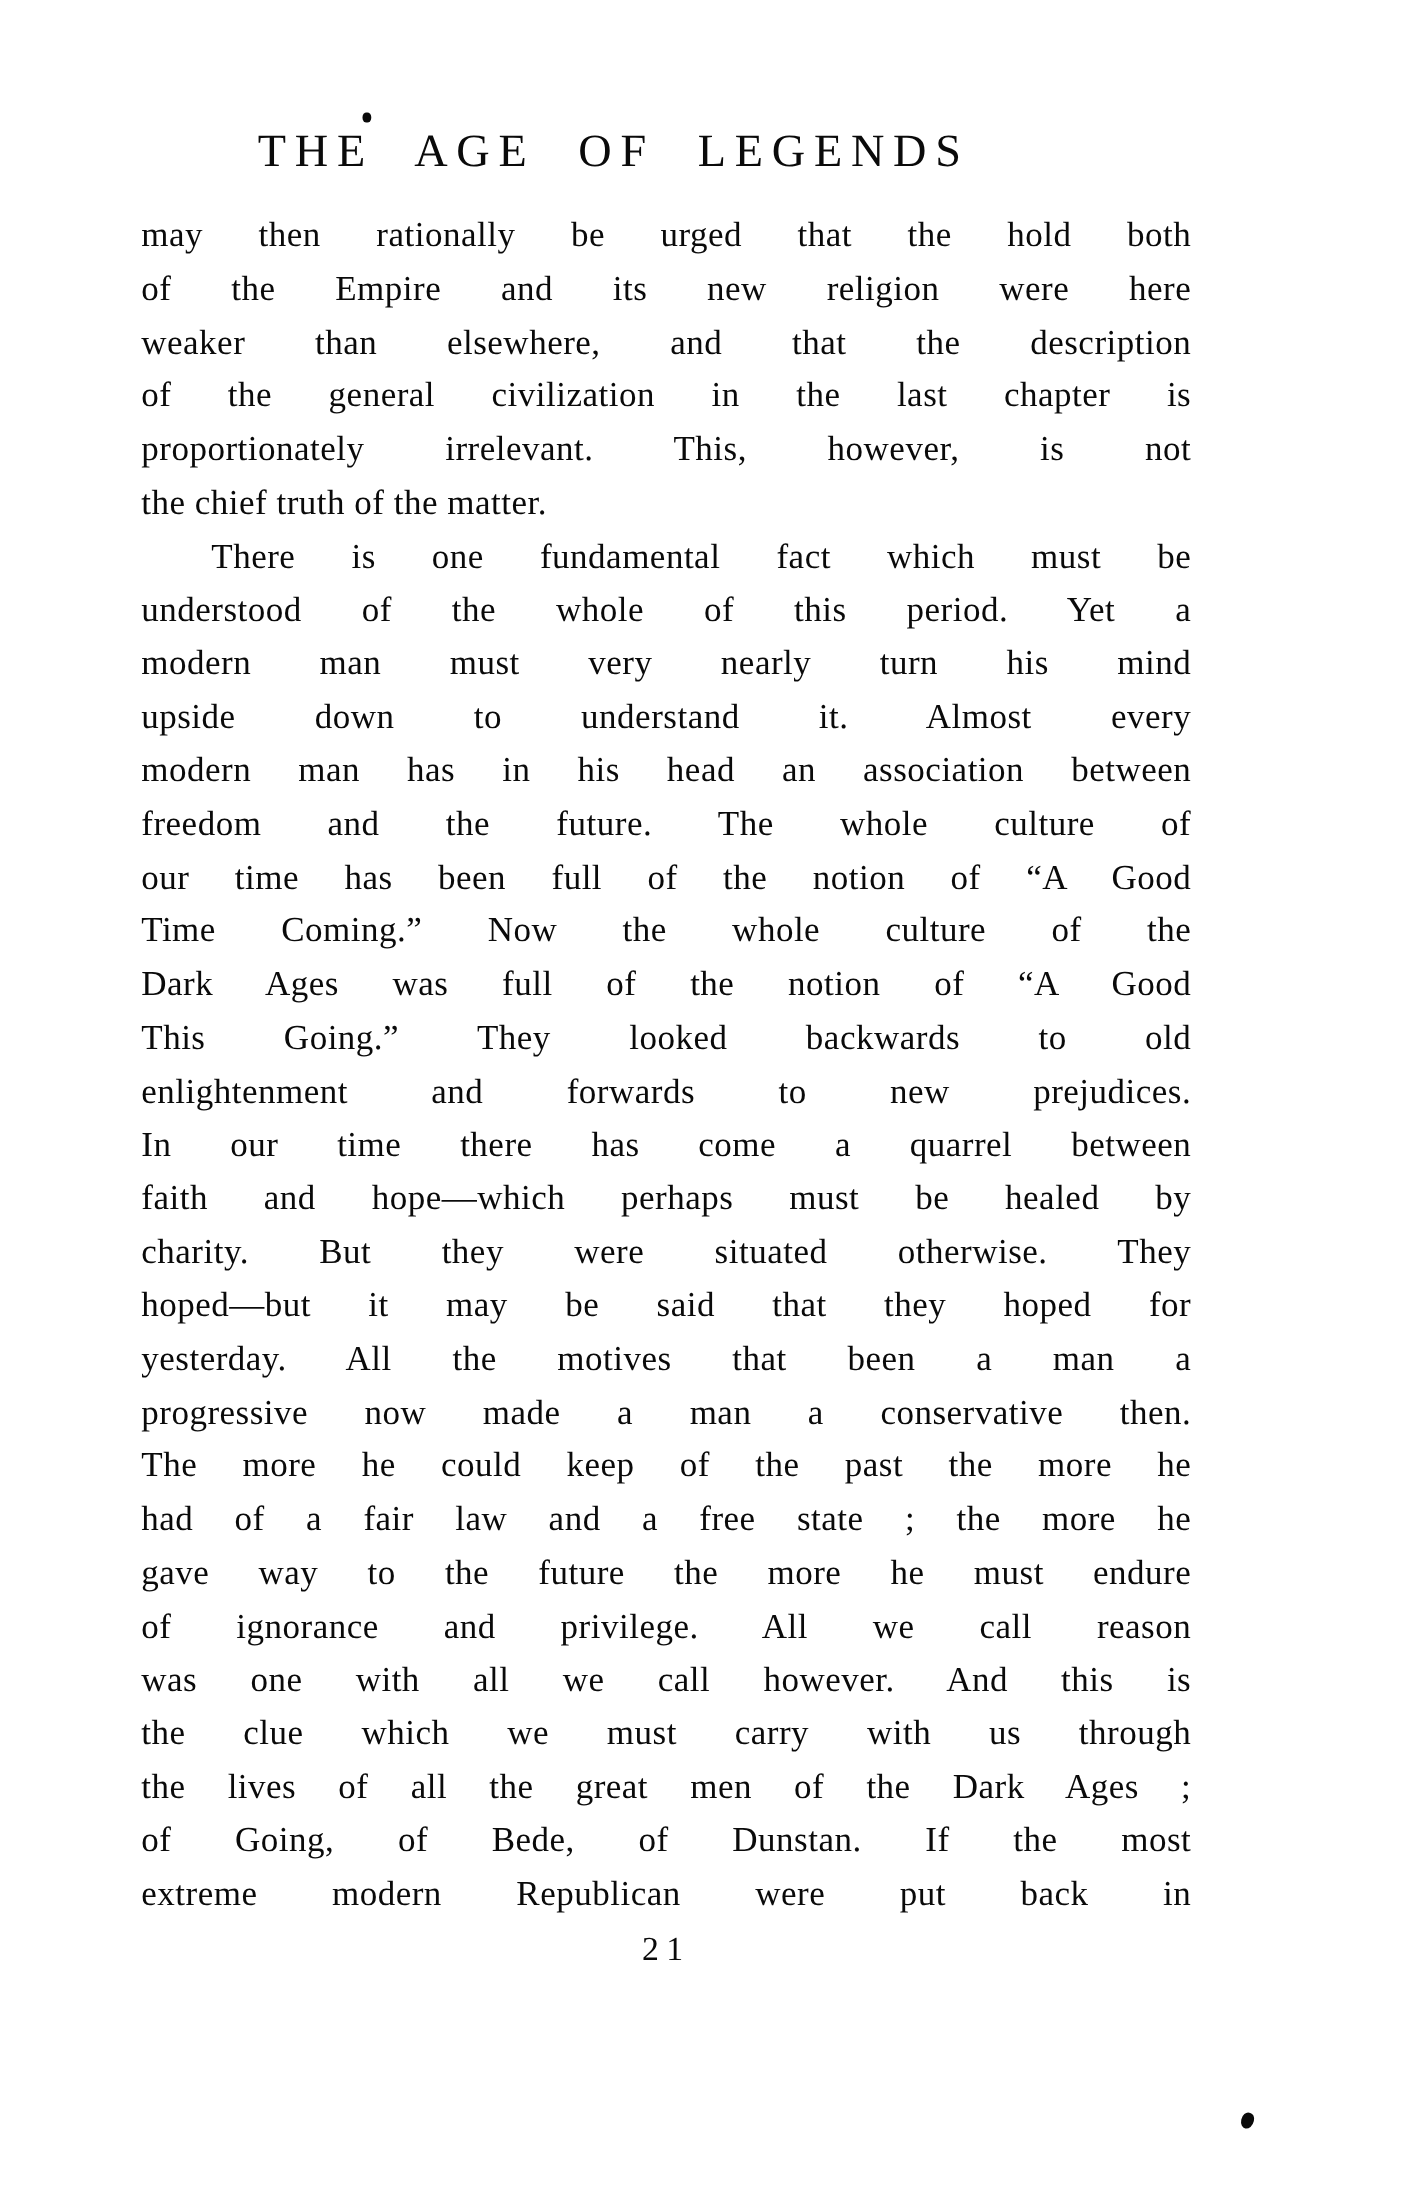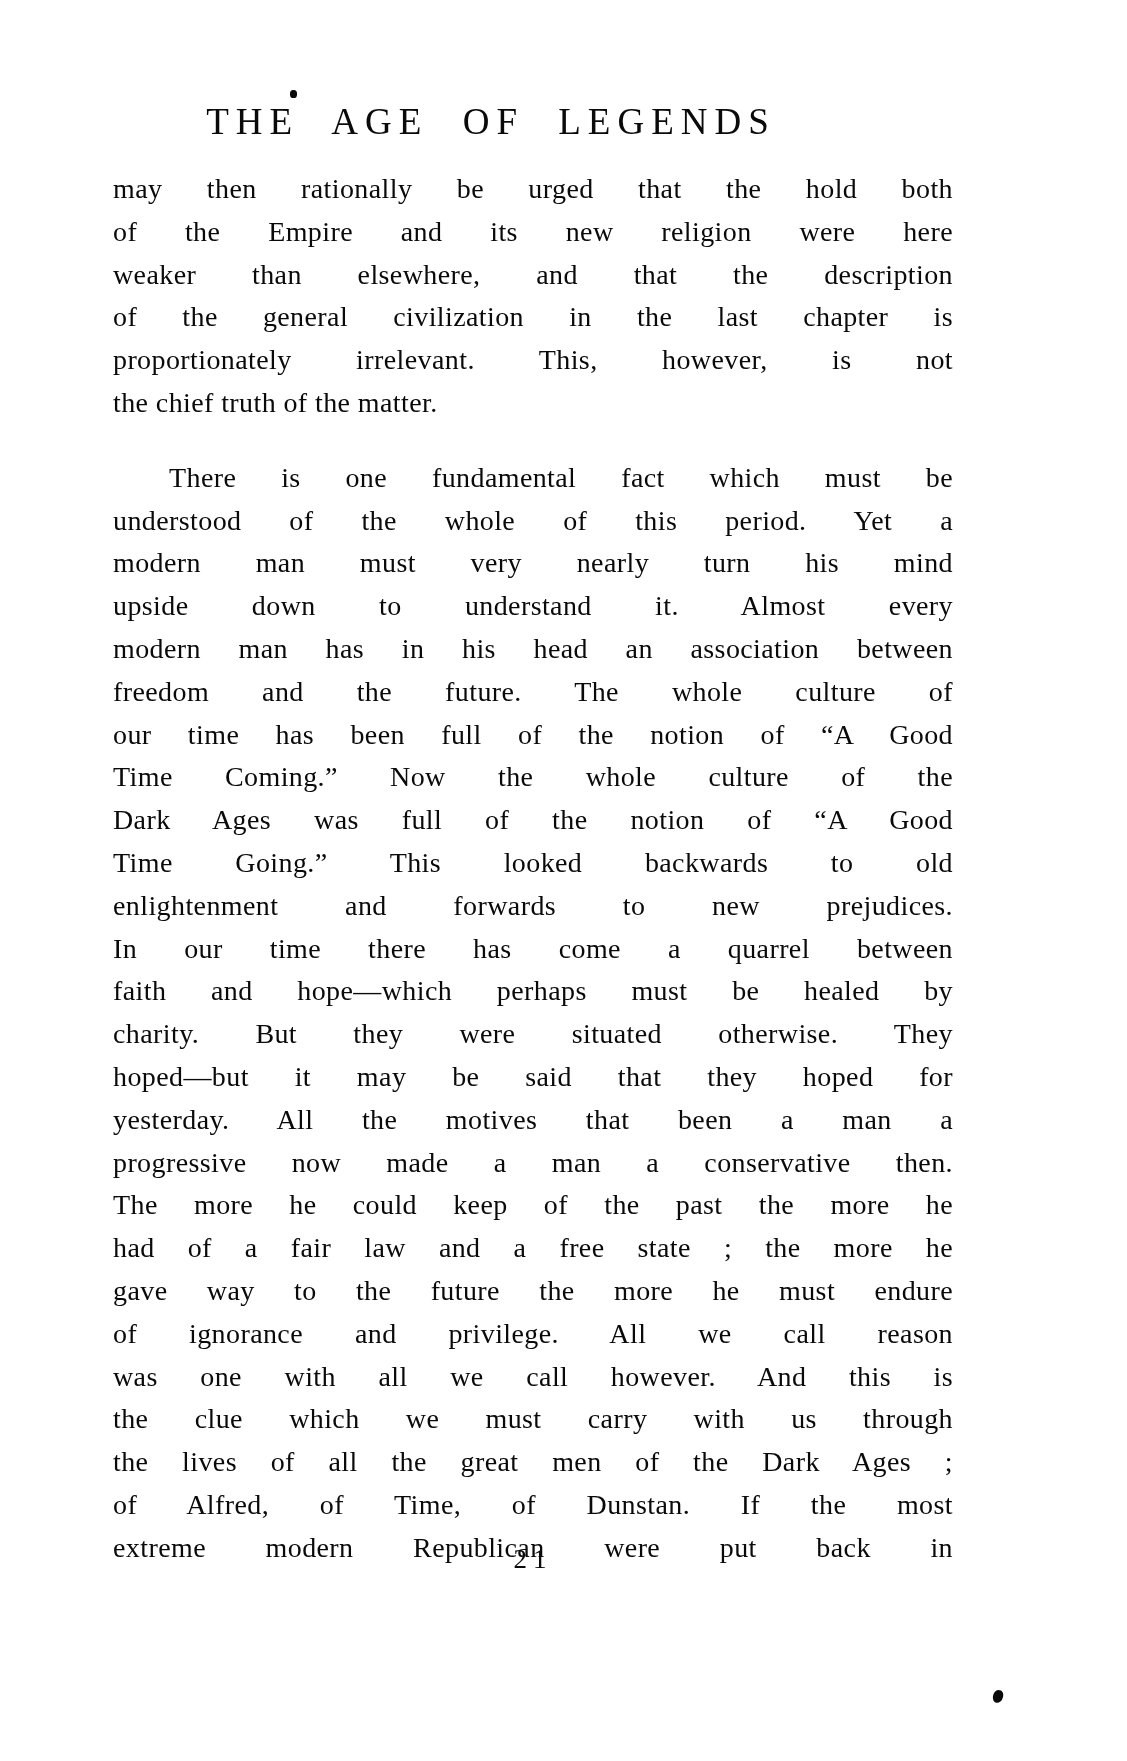--- a/index.html
+++ b/index.html
@@ -43,21 +43,21 @@
   }
   .line {
     height: 42.8px;
     line-height: 42.8px;
     font-size: 28px;
     letter-spacing: 0.4px;
     text-align: justify;
     text-align-last: justify;
     white-space: normal;
   }
-  .line.indent { padding-left: 56px; margin-top: 32px; }
+  .line.indent { padding-left: 56px; }
   .line.para-end { text-align-last: left; }
   .page-number {
     position: absolute;
     left: 113px; top: 1544px;
     width: 840px;
     text-align: center;
     font-size: 27px;
     letter-spacing: 6px;
   }
   .ink-speck {
@@ -84,33 +84,33 @@
       <div class="line para-end">the chief truth of the matter.</div>
       <div class="line indent">There is one fundamental fact which must be</div>
       <div class="line">understood of the whole of this period. Yet a</div>
       <div class="line">modern man must very nearly turn his mind</div>
       <div class="line">upside down to understand it. Almost every</div>
       <div class="line">modern man has in his head an association between</div>
       <div class="line">freedom and the future. The whole culture of</div>
       <div class="line">our time has been full of the notion of “A Good</div>
       <div class="line">Time Coming.” Now the whole culture of the</div>
       <div class="line">Dark Ages was full of the notion of “A Good</div>
-      <div class="line">Time Going.” This looked backwards to old</div>
+      <div class="line">This Going.” They looked backwards to old</div>
       <div class="line">enlightenment and forwards to new prejudices.</div>
       <div class="line">In our time there has come a quarrel between</div>
       <div class="line">faith and hope—which perhaps must be healed by</div>
       <div class="line">charity. But they were situated otherwise. They</div>
       <div class="line">hoped—but it may be said that they hoped for</div>
       <div class="line">yesterday. All the motives that been a man a</div>
       <div class="line">progressive now made a man a conservative then.</div>
       <div class="line">The more he could keep of the past the more he</div>
       <div class="line">had of a fair law and a free state ; the more he</div>
       <div class="line">gave way to the future the more he must endure</div>
       <div class="line">of ignorance and privilege. All we call reason</div>
       <div class="line">was one with all we call however. And this is</div>
       <div class="line">the clue which we must carry with us through</div>
       <div class="line">the lives of all the great men of the Dark Ages ;</div>
-      <div class="line">of Alfred, of Time, of Dunstan. If the most</div>
+      <div class="line">of Going, of Bede, of Dunstan. If the most</div>
       <div class="line">extreme modern Republican were put back in</div>
     </div>
   <div class="page-number">21</div>
   <div class="ink-speck"></div>
 </div>
 
 </body></html>

